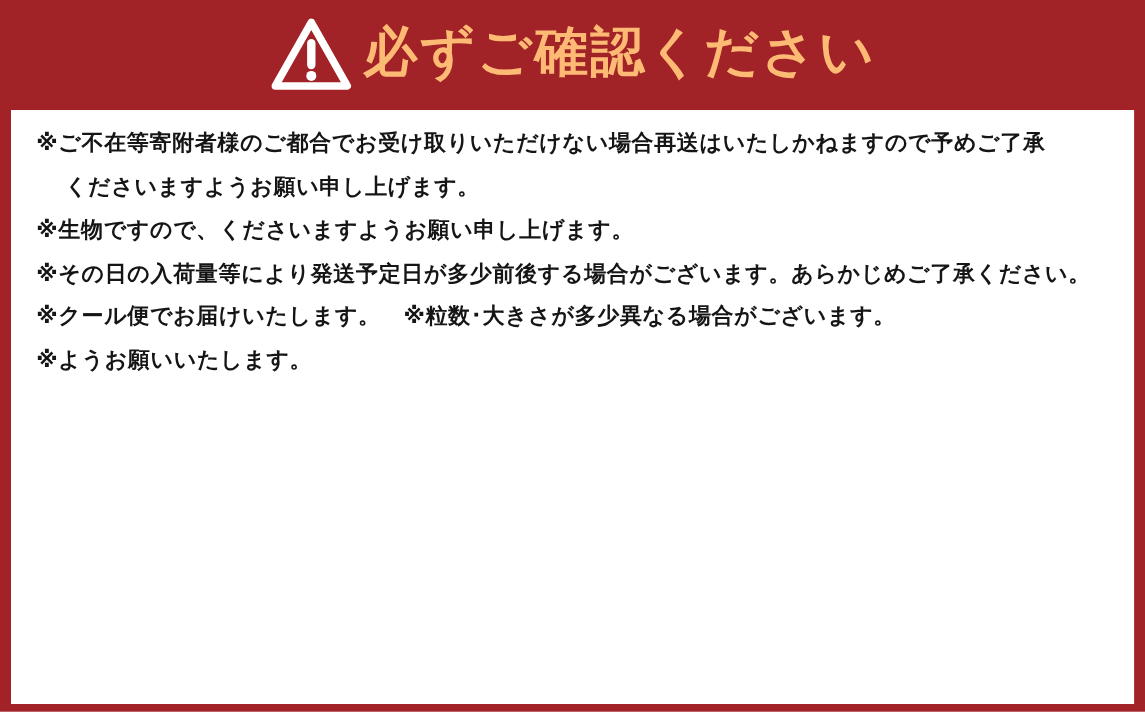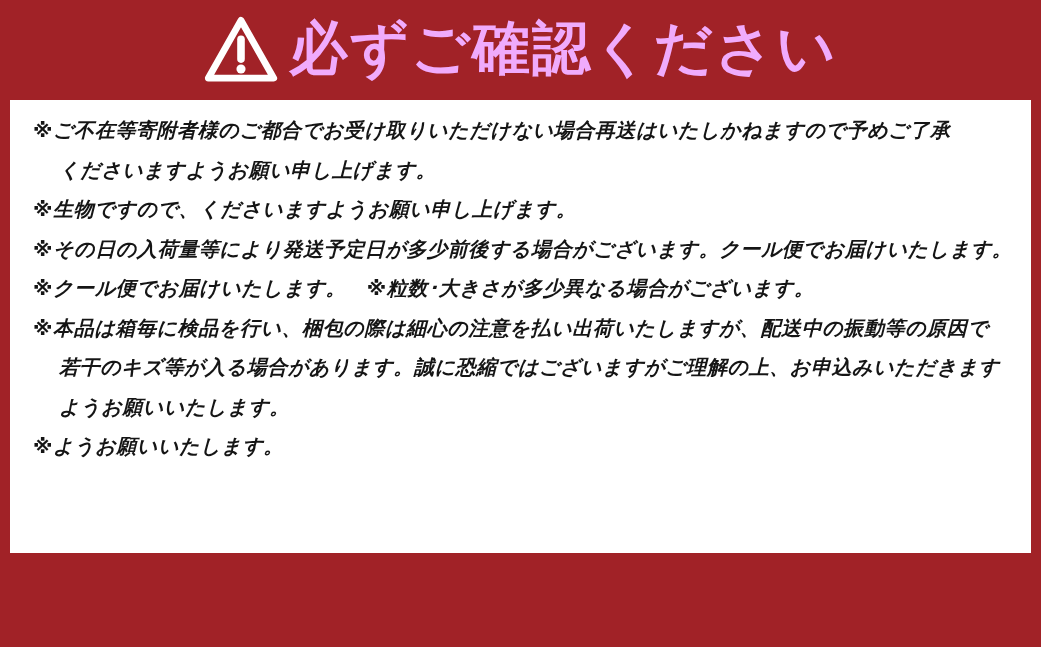--- a/index.html
+++ b/index.html
@@ -24,39 +24,38 @@
     justify-content: center;
     gap: 10px;
   }
   .warning-icon {
     width: 76px;
     height: 74px;
     display: block;
     flex: 0 0 auto;
   }
   .page-title {
-    color: #f0abfc;
-    font-size: 58px;
+    color: #fdba74;
+    font-size: 49px;
     font-weight: 700;
     letter-spacing: 2px;
     line-height: 1;
     white-space: nowrap;
     padding-bottom: 4px;
   }
   .panel {
     position: absolute;
     left: 10px;
     top: 100px;
     width: 1021px;
-    height: 453px;
+    height: 540px;
     background: #FFFFFF;
     box-sizing: border-box;
     padding: 11px 18px 0 23px;
     overflow: hidden;
-    font-style: italic;
   }
   .notice {
     margin: 0;
     font-size: 20px;
     line-height: 39.5px;
     font-weight: 700;
     color: #151515;
     letter-spacing: 0.6px;
     white-space: pre;
     padding-left: 26px;
@@ -72,19 +71,16 @@
     <line x1="50" y1="34" x2="50" y2="60" stroke="#FFFFFF" stroke-width="10" stroke-linecap="round"></line>
     <circle cx="50" cy="73" r="6" fill="#FFFFFF"></circle>
   </svg>
   <div class="page-title">必ずご確認ください</div>
 </div>
 
 <div class="panel">
   <p class="notice">※ご不在等寄附者様のご都合でお受け取りいただけない場合再送はいたしかねますので予めご了承
 くださいますようお願い申し上げます。</p>
   <p class="notice">※生物ですので、くださいますようお願い申し上げます。</p>
-  <p class="notice">※その日の入荷量等により発送予定日が多少前後する場合がございます。クール便でお届けいたします。</p>
+  <p class="notice">※その日の入荷量等により発送予定日が多少前後する場合がございます。あらかじめご了承ください。</p>
   <p class="notice">※クール便でお届けいたします。　※粒数･大きさが多少異なる場合がございます。</p>
-  <p class="notice">※本品は箱毎に検品を行い、梱包の際は細心の注意を払い出荷いたしますが、配送中の振動等の原因で
-若干のキズ等が入る場合があります。誠に恐縮ではございますがご理解の上、お申込みいただきます
-ようお願いいたします。</p>
   <p class="notice">※ようお願いいたします。</p>
 </div>
 
 </body></html>

